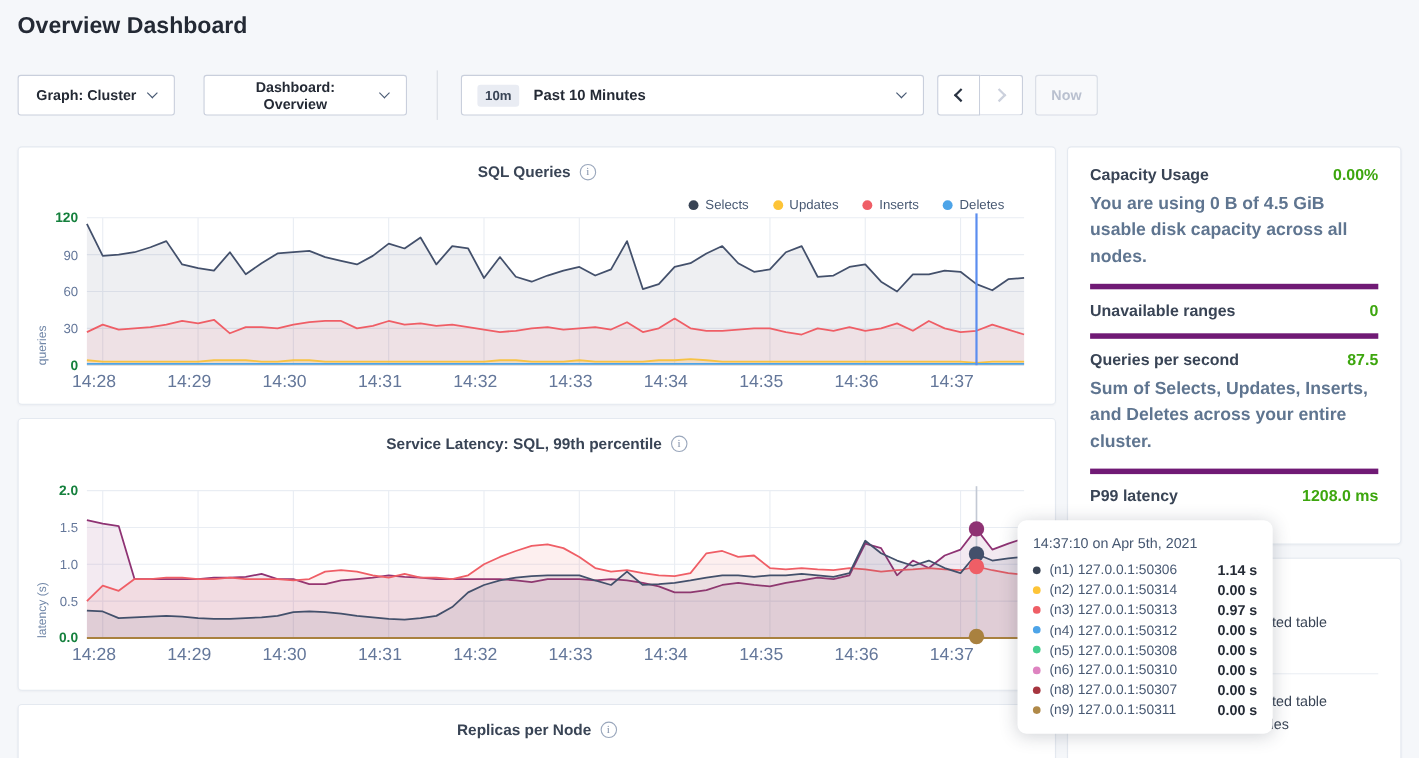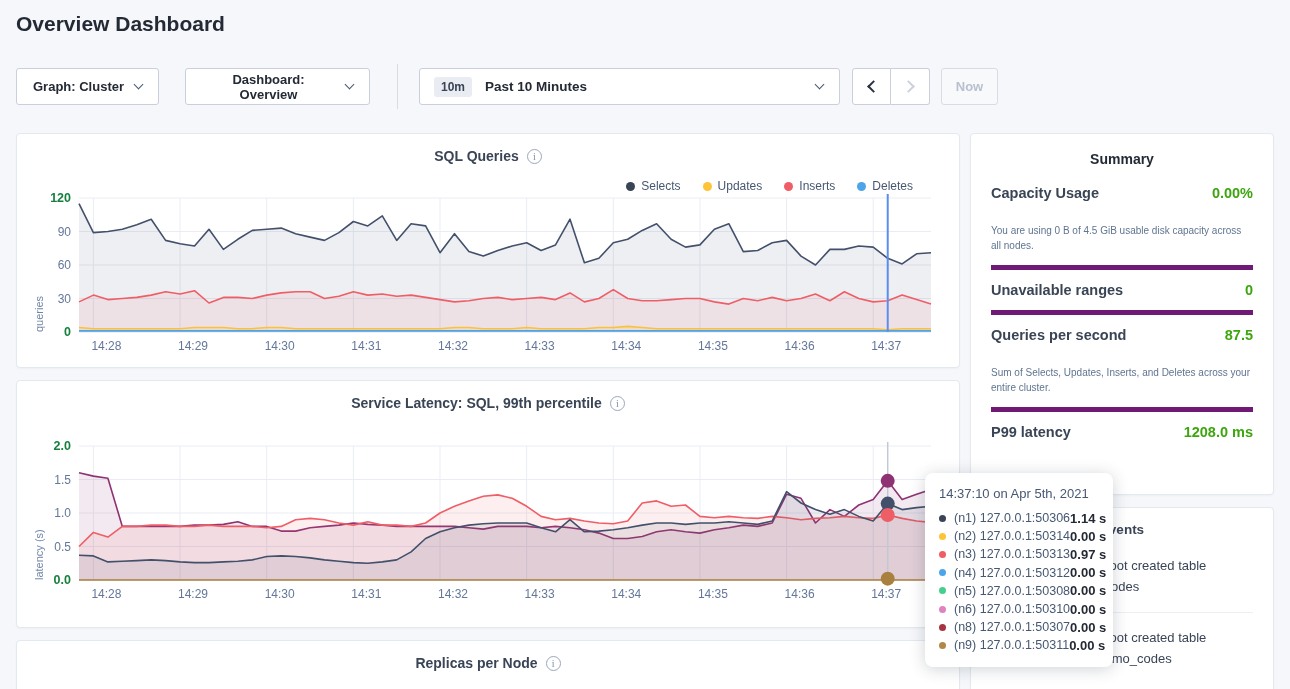--- a/index.html
+++ b/index.html
@@ -29,36 +29,36 @@
   .info{width:15px;height:15px;border:1px solid #9aa7bc;border-radius:50%;display:inline-flex;align-items:center;
         justify-content:center;font-size:10px;color:#7d8ca6;font-weight:400;cursor:pointer;font-family:"Liberation Serif",serif}
   .legend{position:absolute;top:45px;right:46px;display:flex;gap:22px;font-size:12px;color:#475872;align-items:center}
   .legend-item{display:flex;align-items:center;cursor:pointer}
   .legend-dot{width:9px;height:9px;border-radius:50%;margin-right:6px}
   .plot-wrap{position:absolute;left:62px;width:852px;height:134px}
   .ylab{position:absolute;left:-46px;top:0;height:100%;display:flex;align-items:center;font-size:11px;color:#7086a7;
         writing-mode:vertical-rl;transform:rotate(180deg)}
   .ytick{position:absolute;left:-54px;width:46px;text-align:right;font-size:12px;color:#64779a;line-height:14px}
   .ytick.strong{color:#15803d;font-weight:700;font-size:12.5px}
-  .xtick{position:absolute;top:141px;width:56px;text-align:right;font-size:12px;color:#64779a}
+  .xtick{position:absolute;top:141px;width:56px;text-align:left;font-size:16px;color:#64779a}
   
   .panel-title{text-align:center;font-size:14px;font-weight:700;color:#242a35;padding-top:17px}
   .srows{padding:6px 20px 0 20px}
   .srow{padding:12px 0}
   .srow + .srow{border-top:5px solid #701a75}
   .srow-top{display:flex;align-items:baseline;font-size:14.5px;font-weight:700;color:#394455}
   .slink{color:#2064e4;margin-left:12px;text-decoration:none;font-size:14px;cursor:pointer}
   .sval{margin-left:auto;color:#3da60e}
-  .sdesc{font-size:10px;color:#5f7590;font-weight:400;line-height:1.5;margin-top:22px}
+  .sdesc{font-size:16px;color:#5f7590;font-weight:700;line-height:1.5;margin-top:6px}
   
   .erows{padding:4px 20px 0 20px}
   .event-item{padding:14px 0;font-size:13px;color:#394455;line-height:1.65}
   .event-item + .event-item{border-top:1px solid #eceff4}
   
-  .tooltip{position:absolute;left:925px;top:473px;width:188px;background:#fff;border-radius:8px;z-index:40;
+  .tooltip{position:absolute;left:925px;top:473px;width:232px;background:#fff;border-radius:8px;z-index:40;
            box-shadow:0 2px 16px rgba(40,50,70,.22);padding:12px 14px}
   .tt-header{font-size:13px;color:#475872;margin:1px 0 8px 0}
   .tt-row{display:flex;align-items:center;height:18.2px;font-size:12.5px;color:#475872;white-space:nowrap}
   .tt-dot{width:7px;height:7px;border-radius:50%;margin-right:8px;flex:none}
   .tt-val{margin-left:auto;font-weight:700;color:#242a35;font-size:13px}
   svg{overflow:visible;display:block}
 </style>
 </head>
 <body>
 
@@ -211,21 +211,20 @@
 </div>
 
 <div class="card" style="left:16px;top:640px;width:944px;height:160px">
   <div class="chart-title">
     <span>Replicas per Node</span>
     <span class="info">i</span>
   </div>
 </div>
 
 <div class="card" style="left:970px;top:133px;width:304px;height:362px">
-  <div class="panel-title">Summary</div>
   <div class="srows" id="summary-rows">
       <div class="srow">
         <div class="srow-top">
           <span>Capacity Usage</span>
           <span class="sval">0.00%</span>
         </div>
         <div class="sdesc">You are using 0 B of 4.5 GiB usable disk capacity across all nodes.</div>
       </div>
       <div class="srow">
         <div class="srow-top">

